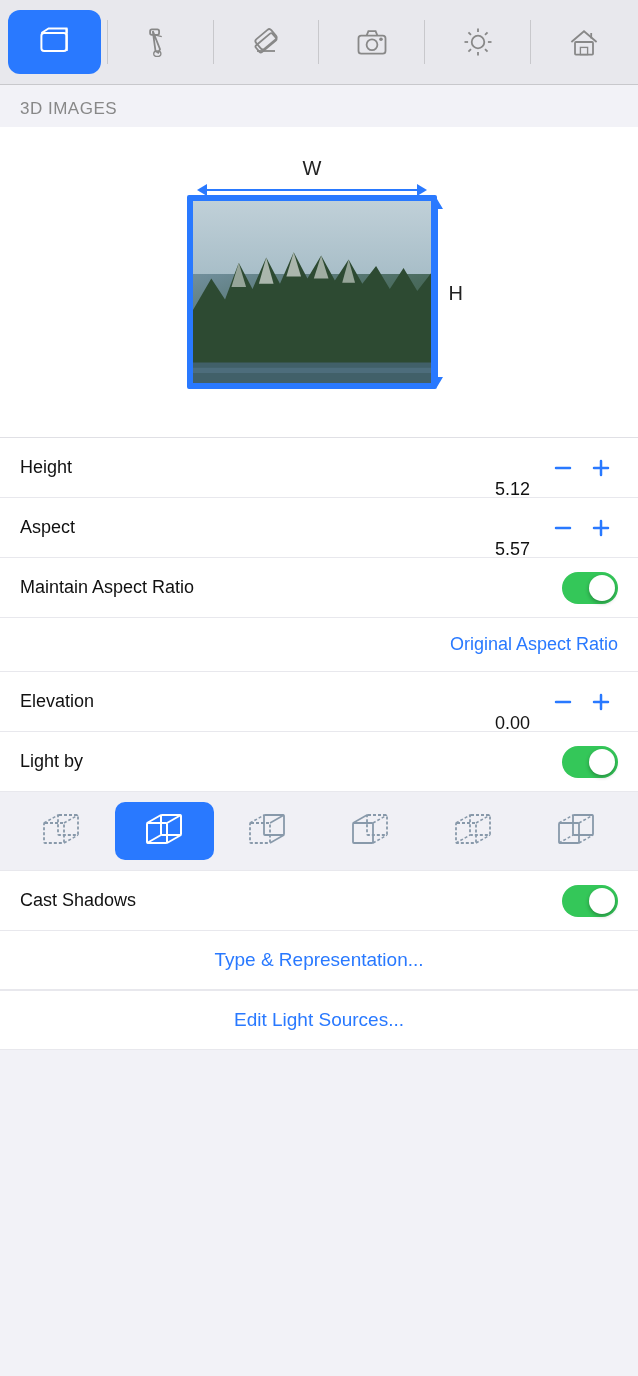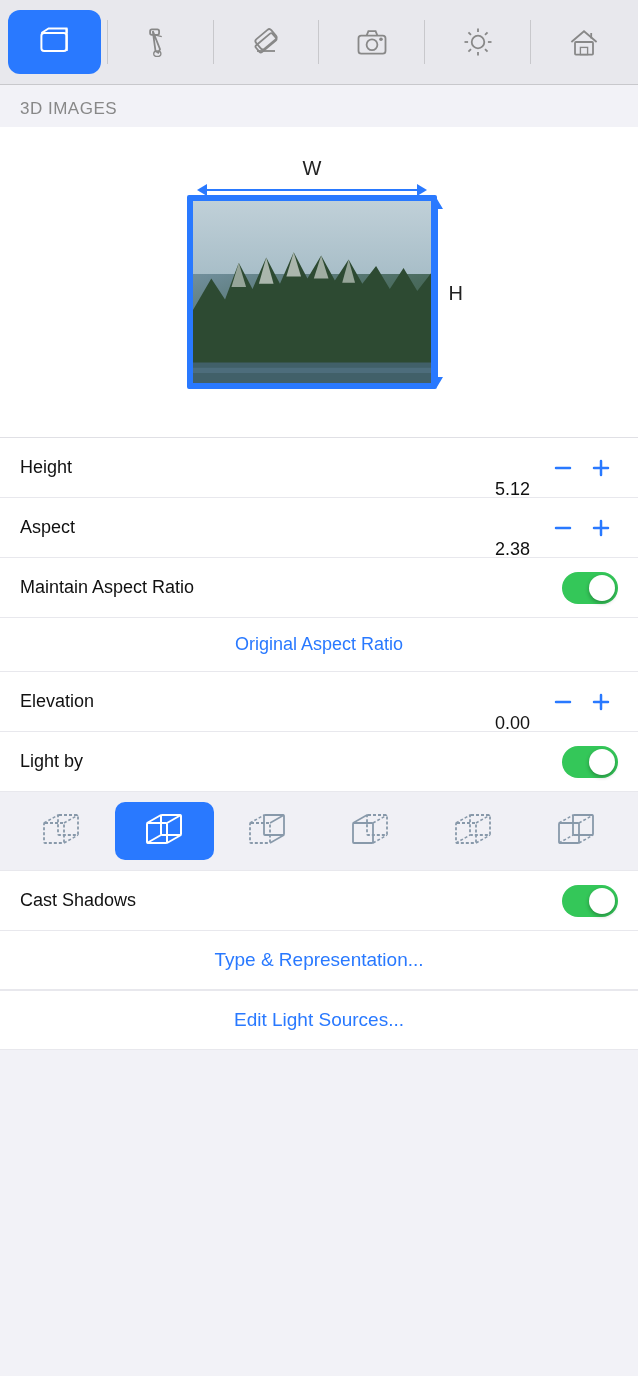--- a/index.html
+++ b/index.html
@@ -200,21 +200,21 @@
       height: 26px;
       border-radius: 50%;
       background: white;
       box-shadow: 0 2px 4px rgba(0,0,0,0.3);
     }
 
     
     .link-row {
       display: flex;
       align-items: center;
-      justify-content: center;
+      justify-content: flex-end;
       padding: 16px 20px;
       background: white;
       border-bottom: 1px solid #e8e8ed;
     }
     .link-btn {
       font-size: 18px;
       color: #2979ff;
       cursor: pointer;
       background: none;
       border: none;
@@ -411,21 +411,21 @@
     <div class="stepper-btn">
       <svg viewBox="0 0 22 22" fill="none">
         <line x1="11" y1="4" x2="11" y2="18" stroke="#2979ff" stroke-width="2.5" stroke-linecap="round"></line>
         <line x1="4" y1="11" x2="18" y2="11" stroke="#2979ff" stroke-width="2.5" stroke-linecap="round"></line>
       </svg>
     </div>
   </div>
 
   <div class="settings-row">
     <span class="row-label">Aspect</span>
-    <span class="row-value">2.38</span>
+    <span class="row-value">5.57</span>
     <div class="stepper-btn stepper-minus">
       <svg viewBox="0 0 22 22" fill="none">
         <line x1="4" y1="11" x2="18" y2="11" stroke="#2979ff" stroke-width="2.5" stroke-linecap="round"></line>
       </svg>
     </div>
     <div class="stepper-btn">
       <svg viewBox="0 0 22 22" fill="none">
         <line x1="11" y1="4" x2="11" y2="18" stroke="#2979ff" stroke-width="2.5" stroke-linecap="round"></line>
         <line x1="4" y1="11" x2="18" y2="11" stroke="#2979ff" stroke-width="2.5" stroke-linecap="round"></line>
       </svg>

